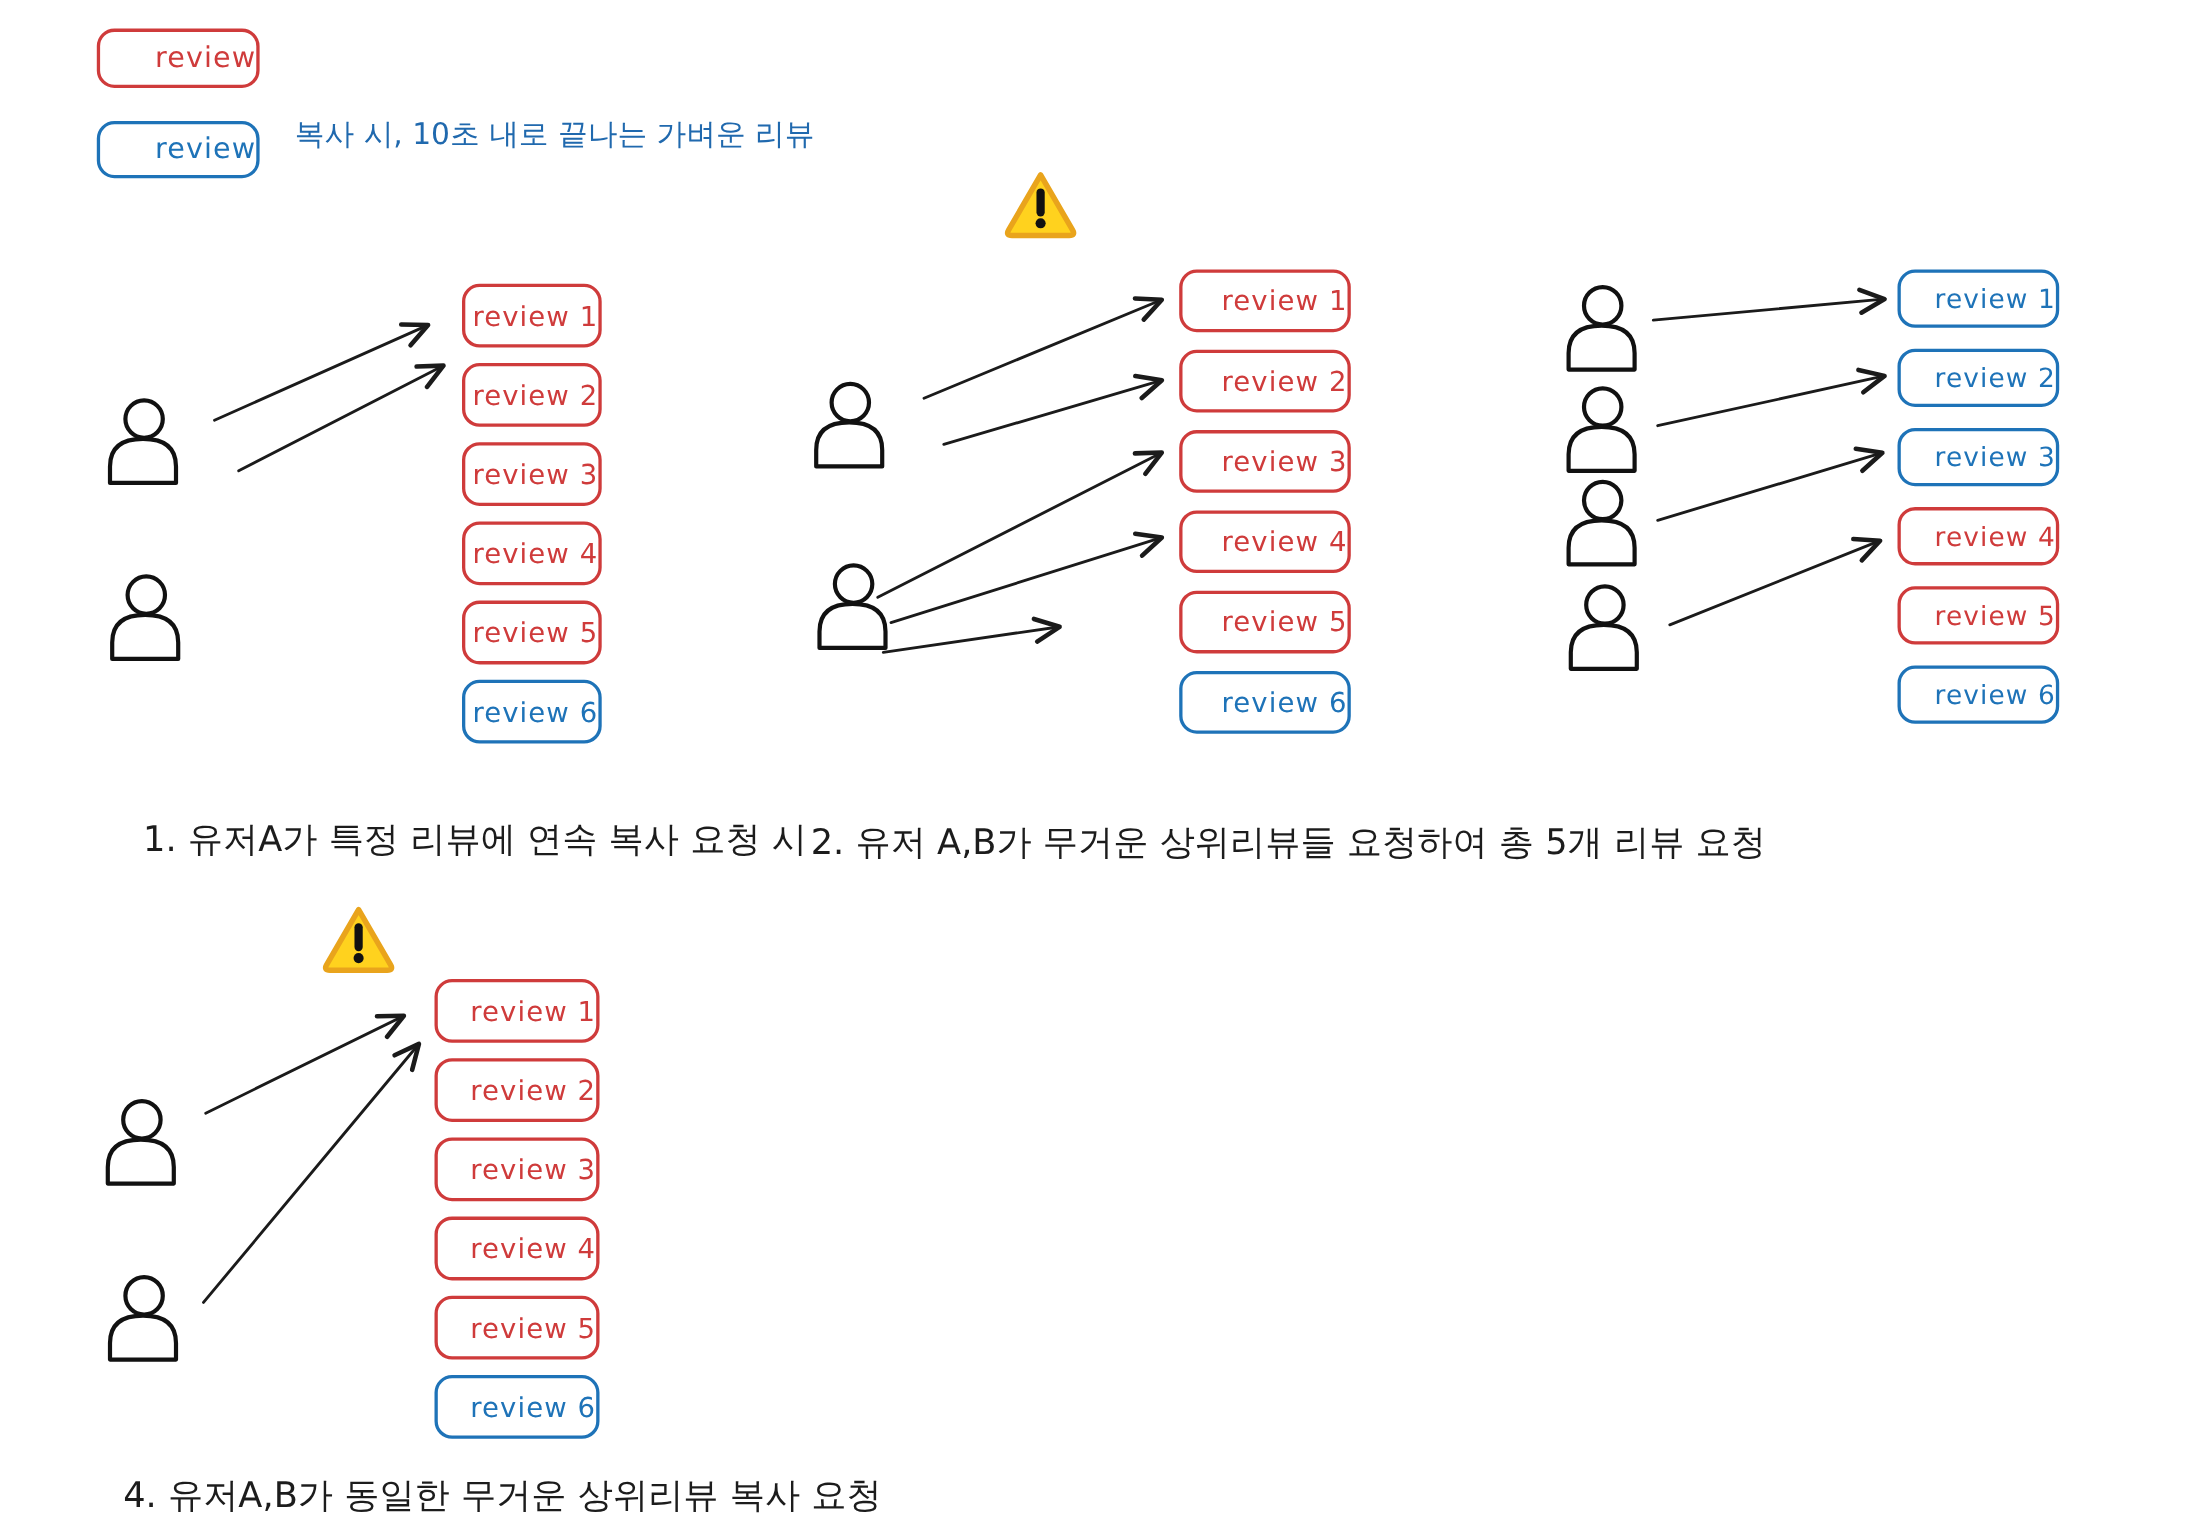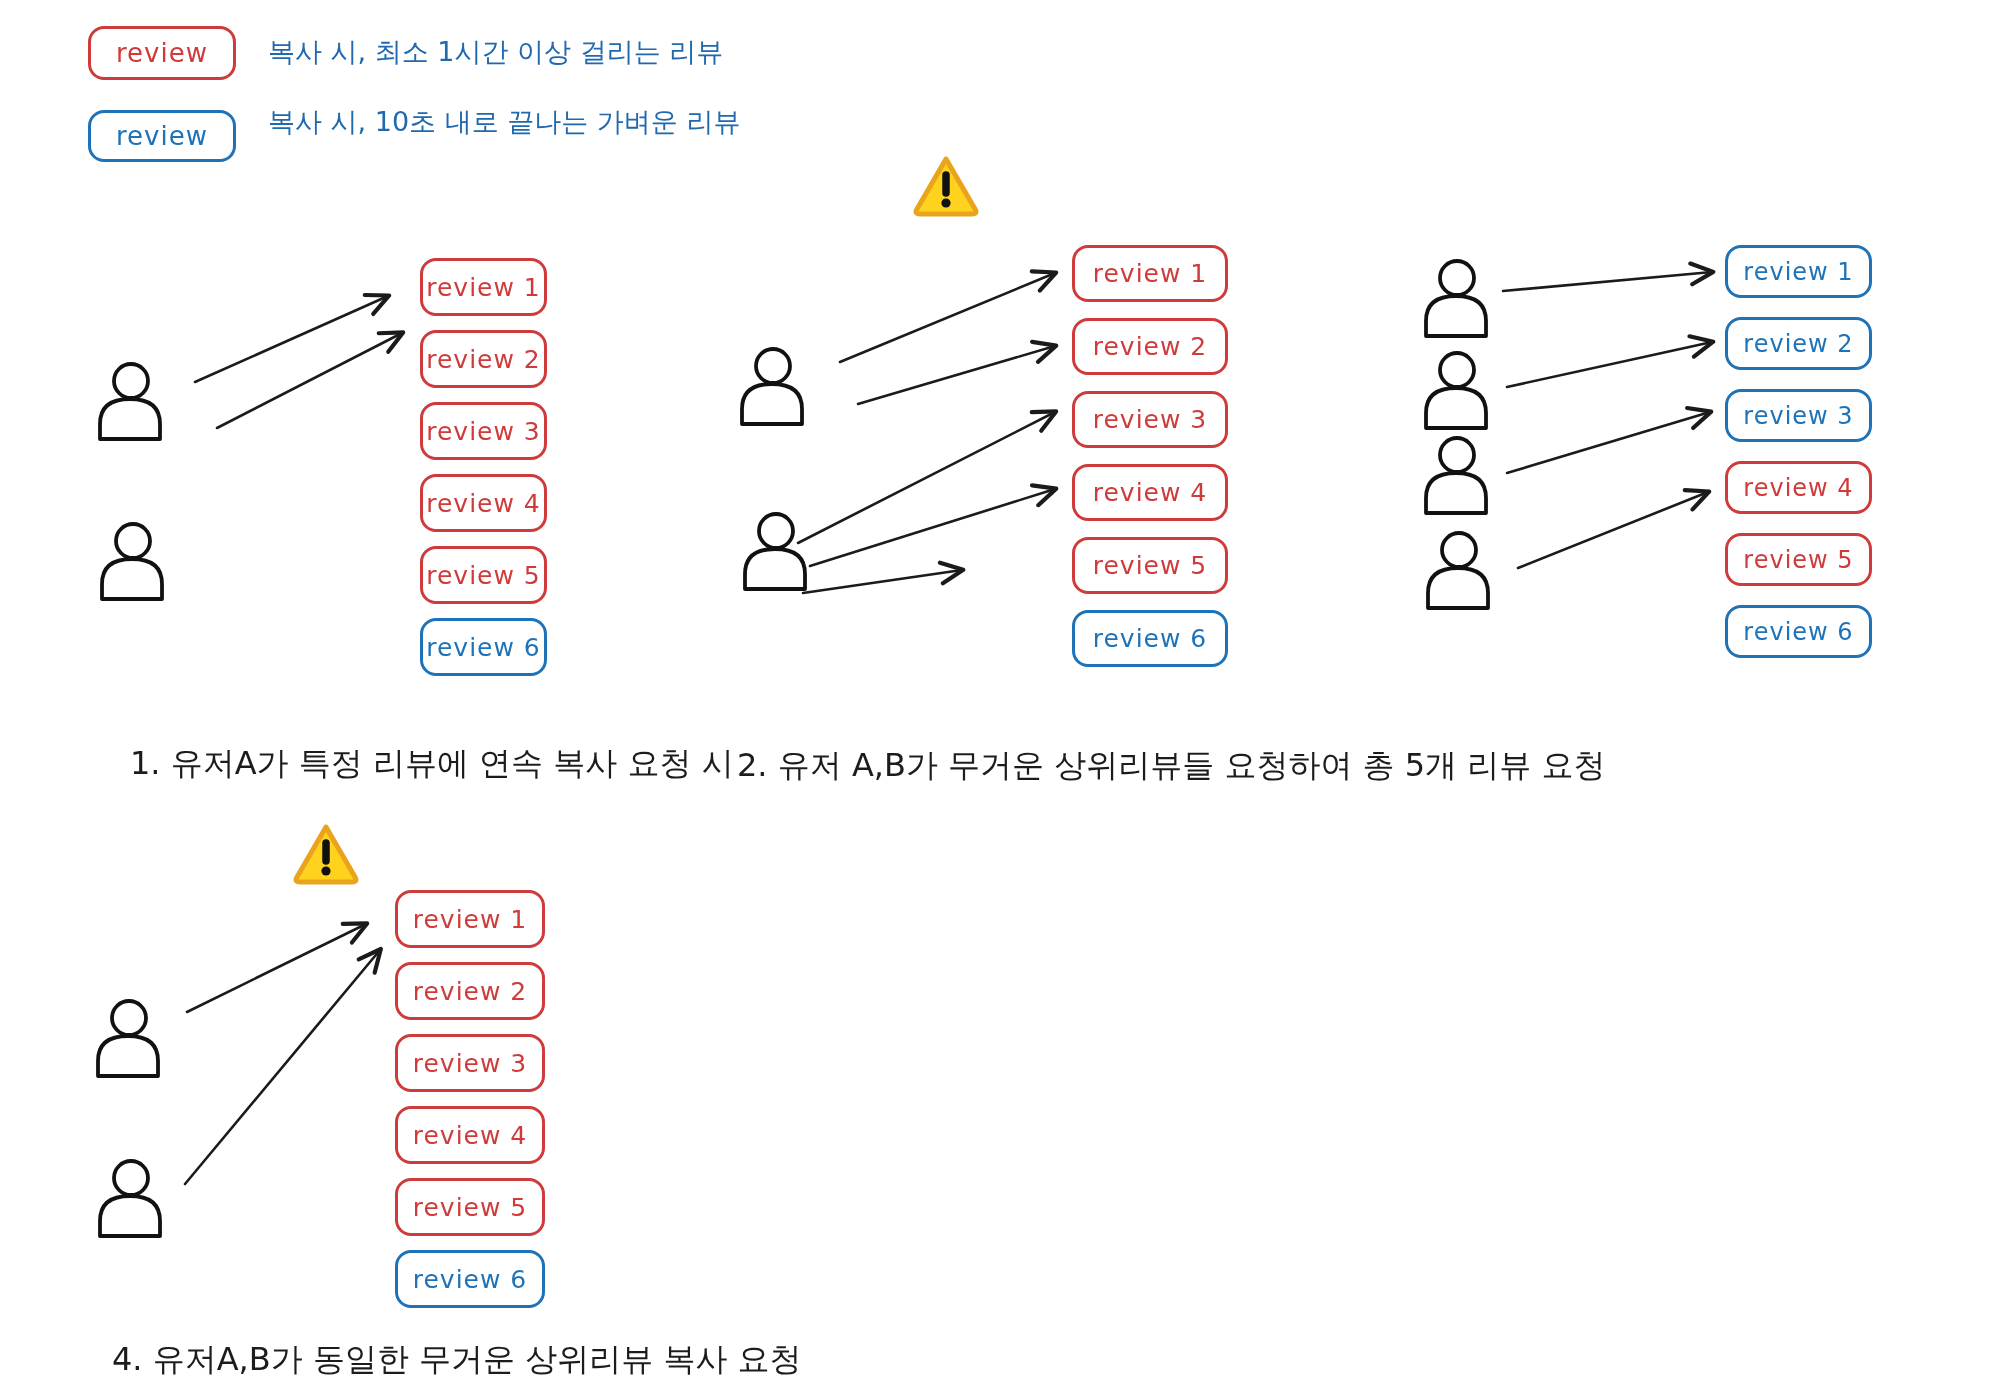--- a/index.html
+++ b/index.html
@@ -1,19 +1,19 @@
 <!DOCTYPE html>
 <html><head>
 <meta charset="utf-8">
 <style>
   html,body{margin:0;padding:0;background:#fff;}
   .canvas{position:relative;width:2006px;height:1388px;background:#fff;overflow:hidden;
           font-family:"DejaVu Sans",sans-serif;}
   .overlay{position:absolute;left:0;top:0;pointer-events:none;}
-  .pill{box-sizing:border-box;display:flex;align-items:center;justify-content:center;
+  .pill{box-sizing:border-box;display:flex;align-items:center;justify-content:flex-end;
         border:3px solid;border-radius:16px;background:#fff;font-weight:500;
         font-size:25px;letter-spacing:1px;}
   .pill[data-variant="red"]{border-color:#cf3b3b;color:#cf3b3b;}
   .pill[data-variant="blue"]{border-color:#1e73b8;color:#1e73b8;}
   .abs{position:absolute;}
   .legend-pill-1{left:88px;top:26px;width:148px;height:54px;font-size:26px;}
   .legend-pill-2{left:88px;top:110px;width:148px;height:52px;font-size:26px;}
   .legend-desc{position:absolute;color:#2069ae;font-size:27px;font-weight:500;white-space:nowrap;}
   .legend-desc-1{left:268px;top:34px;}
   .legend-desc-2{left:268px;top:104px;}
@@ -34,21 +34,20 @@
   .caption-4{left:112px;top:1338px;}
 </style>
 </head>
 <body>
 
 <div class="canvas">
 
   <div class="pill abs legend-pill-1" data-variant="red">
     <span>review</span>
   </div>
-  <div class="legend-desc legend-desc-1">복사 시, 최소 1시간 이상 걸리는 리뷰</div>
 
   <div class="pill abs legend-pill-2" data-variant="blue">
     <span>review</span>
   </div>
   <div class="legend-desc legend-desc-2">복사 시, 10초 내로 끝나는 가벼운 리뷰</div>
 
   <svg class="overlay" width="2006" height="1388" viewBox="0 0 2006 1388">
     <defs>
       <marker id="ah" markerWidth="12" markerHeight="10" refX="9" refY="5" orient="auto">
         <path d="M1 1 L9.5 5 L1 9" fill="none" stroke="#1b1b1b" stroke-width="1.6" stroke-linecap="round" stroke-linejoin="round"></path>

